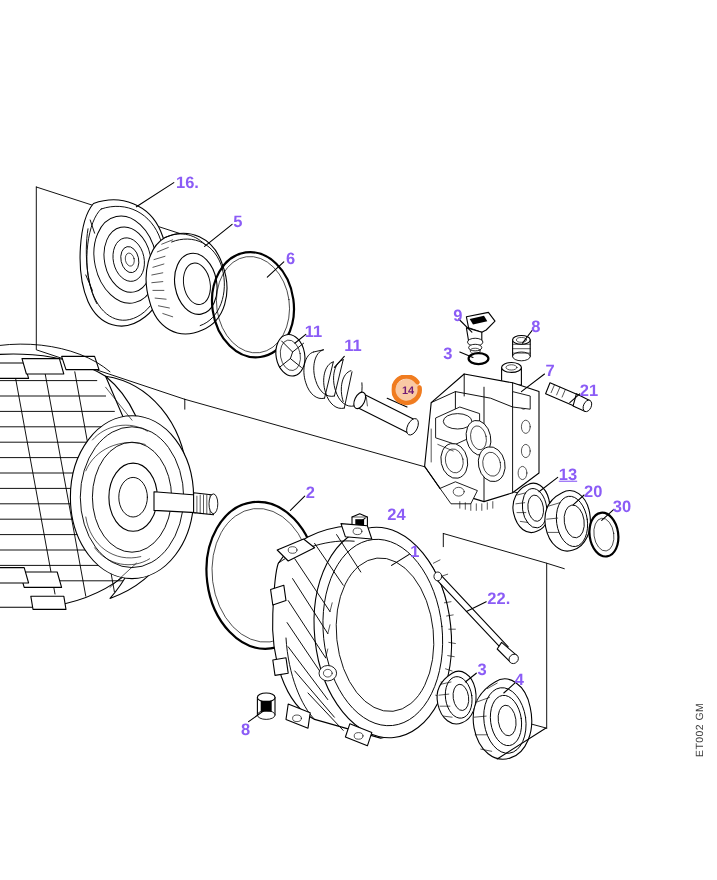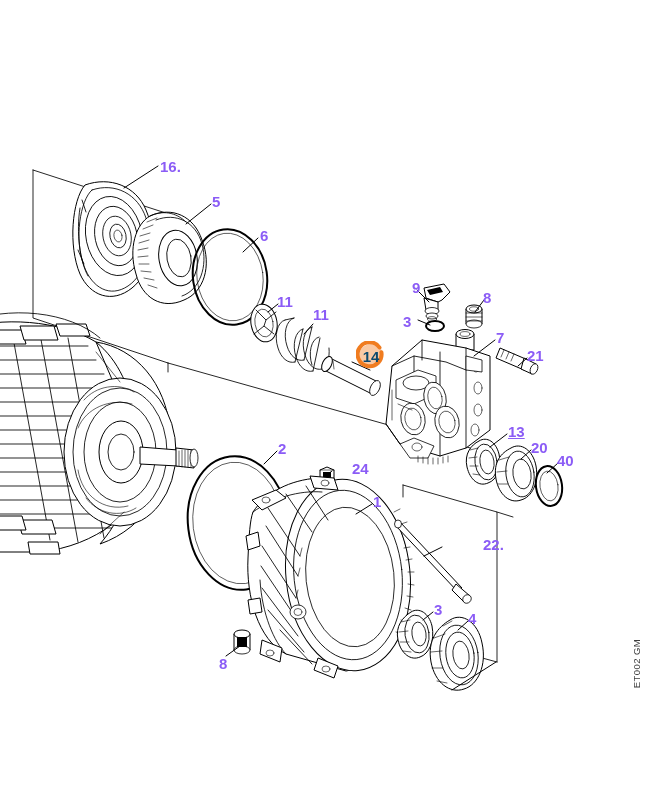--- a/index.html
+++ b/index.html
@@ -105,22 +105,22 @@
     position: absolute;
     left: 0;
     top: 0;
     width: 30px;
     height: 30px;
   }
   #highlight-badge .badge-text {
     position: relative;
     font-family: "Liberation Sans", sans-serif;
     font-weight: bold;
-    font-size: 15px;
-    color: #0c4a6e;
+    font-size: 10px;
+    color: #701a75;
     z-index: 3;
     line-height: 1;
   }
   #sheet-code {
     position: absolute;
     right: 10px;
     bottom: 112px;
     font-family: "Liberation Sans", sans-serif;
     font-size: 9.5px;
     letter-spacing: 0.4px;
@@ -513,25 +513,25 @@
   <div class="callout-label" style="left:260px; top:228px;">6</div>
   <div class="callout-label" style="left:277px; top:294px;">11</div>
   <div class="callout-label" style="left:313px; top:307px;">11</div>
   <div class="callout-label" style="left:412px; top:280px;">9</div>
   <div class="callout-label" style="left:483px; top:290px;">8</div>
   <div class="callout-label" style="left:403px; top:314px;">3</div>
   <div class="callout-label" style="left:496px; top:330px;">7</div>
   <div class="callout-label" style="left:527px; top:348px;text-align:right;">21</div>
   <div class="callout-label" style="left:508px; top:424px;text-decoration:underline;">13</div>
   <div class="callout-label" style="left:531px; top:440px;">20</div>
-  <div class="callout-label" style="left:557px; top:453px;">40</div>
+  <div class="callout-label" style="left:557px; top:453px;">30</div>
   <div class="callout-label" style="left:278px; top:441px;">2</div>
   <div class="callout-label" style="left:332px; top:461px;margin-left:20px;">24</div>
   <div class="callout-label" style="left:373px; top:494px;">1</div>
-  <div class="callout-label" style="left:443px; top:537px;margin-left:40px;">22.</div>
+  <div class="callout-label" style="left:443px; top:537px;">22.</div>
   <div class="callout-label" style="left:434px; top:602px;">3</div>
   <div class="callout-label" style="left:468px; top:611px;">4</div>
   <div class="callout-label" style="left:219px; top:656px;">8</div>
 
   <div id="highlight-badge" style="left:356px; top:341px;">
     <div class="badge-fill"></div>
     <svg class="badge-ring" viewBox="0 0 30 30">
       <path d="M 23.5 6.5 A 12 12 0 1 0 25.4 11.2" fill="none" stroke="#f07c20" stroke-width="4" stroke-linecap="round"></path>
     </svg>
     <span class="badge-text">14</span>

